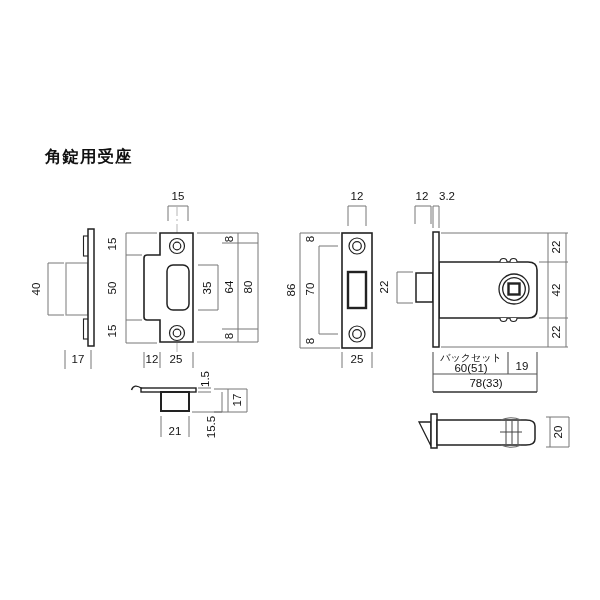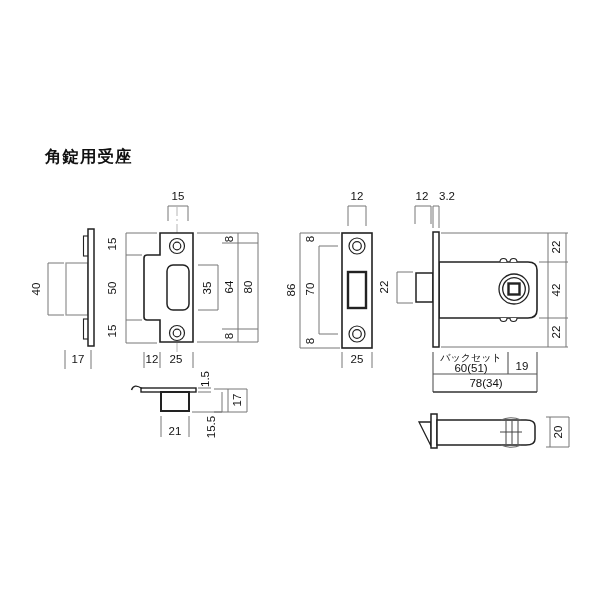--- a/index.html
+++ b/index.html
@@ -156,17 +156,17 @@
   <div class="dim" style="left:422px;top:197px">12</div>
   <div class="dim" style="left:447px;top:197px">3.2</div>
   <div class="dim v" style="left:385px;top:287px">22</div>
   <div class="dim v" style="left:557px;top:247px">22</div>
   <div class="dim v" style="left:557px;top:290px">42</div>
   <div class="dim v" style="left:557px;top:332px">22</div>
 
   <div class="dim small" style="left:471px;top:358px">バックセット</div>
   <div class="dim" style="left:471px;top:369px">60(51)</div>
   <div class="dim" style="left:522px;top:367px">19</div>
-  <div class="dim" style="left:486px;top:384px">78(34)</div>
+  <div class="dim" style="left:486px;top:384px">78(33)</div>
 
   <div class="dim v" style="left:559px;top:432px">20</div>
 
 </div>
 
 </body></html>

